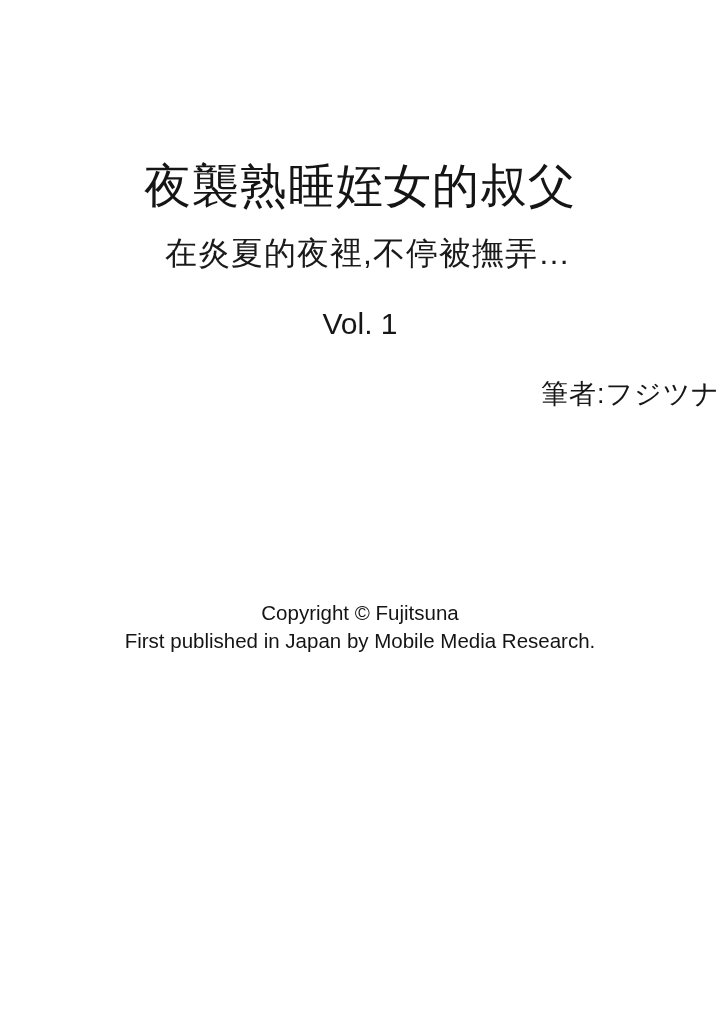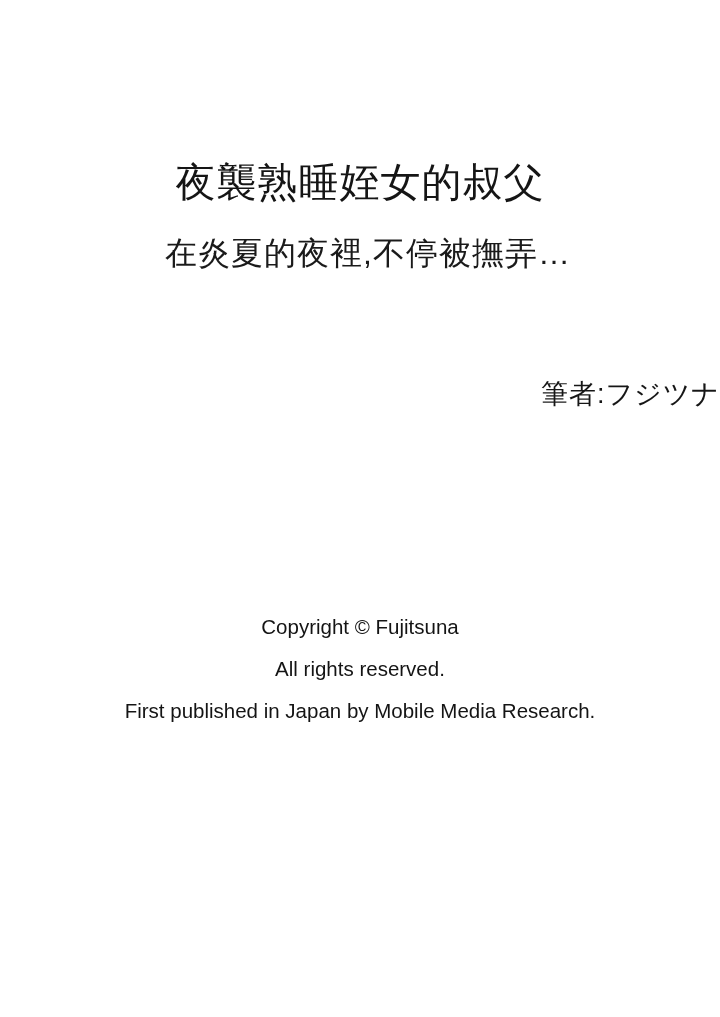--- a/index.html
+++ b/index.html
@@ -19,21 +19,21 @@
     position: absolute;
     inset: 0;
     text-align: center;
     background: #ffffff;
   }
   .title {
     position: absolute;
     top: 160px;
     left: 0;
     width: 100%;
-    font-size: 40px;
+    font-size: 47px;
     font-weight: 500;
     letter-spacing: 1px;
     line-height: 1.1;
     margin: 0;
     color: #151515;
   }
   .subtitle {
     position: absolute;
     top: 227px;
     left: 0;
@@ -71,35 +71,35 @@
     position: absolute;
     top: 598px;
     left: 0;
     width: 100%;
     font-size: 20.5px;
     font-weight: 400;
     line-height: 26px;
     color: #141414;
   }
   .copyright p {
-    margin: 16px;
+    margin: 2px;
     padding: 0;
   }
 </style>
 </head>
 <body>
 
 <div class="page">
 
   <h1 class="title">夜襲熟睡姪女的叔父</h1>
 
   <h2 class="subtitle">在炎夏的夜裡,不停被撫弄…</h2>
 
+  <div class="volume">Vol. 1</div>
 
   <div class="author">筆者:フジツナ</div>
 
   <div class="copyright">
     <p>Copyright © Fujitsuna</p>
-    <p>All rights reserved.</p>
     <p>First published in Japan by Mobile Media Research.</p>
   </div>
 
 </div>
 
 </body></html>

